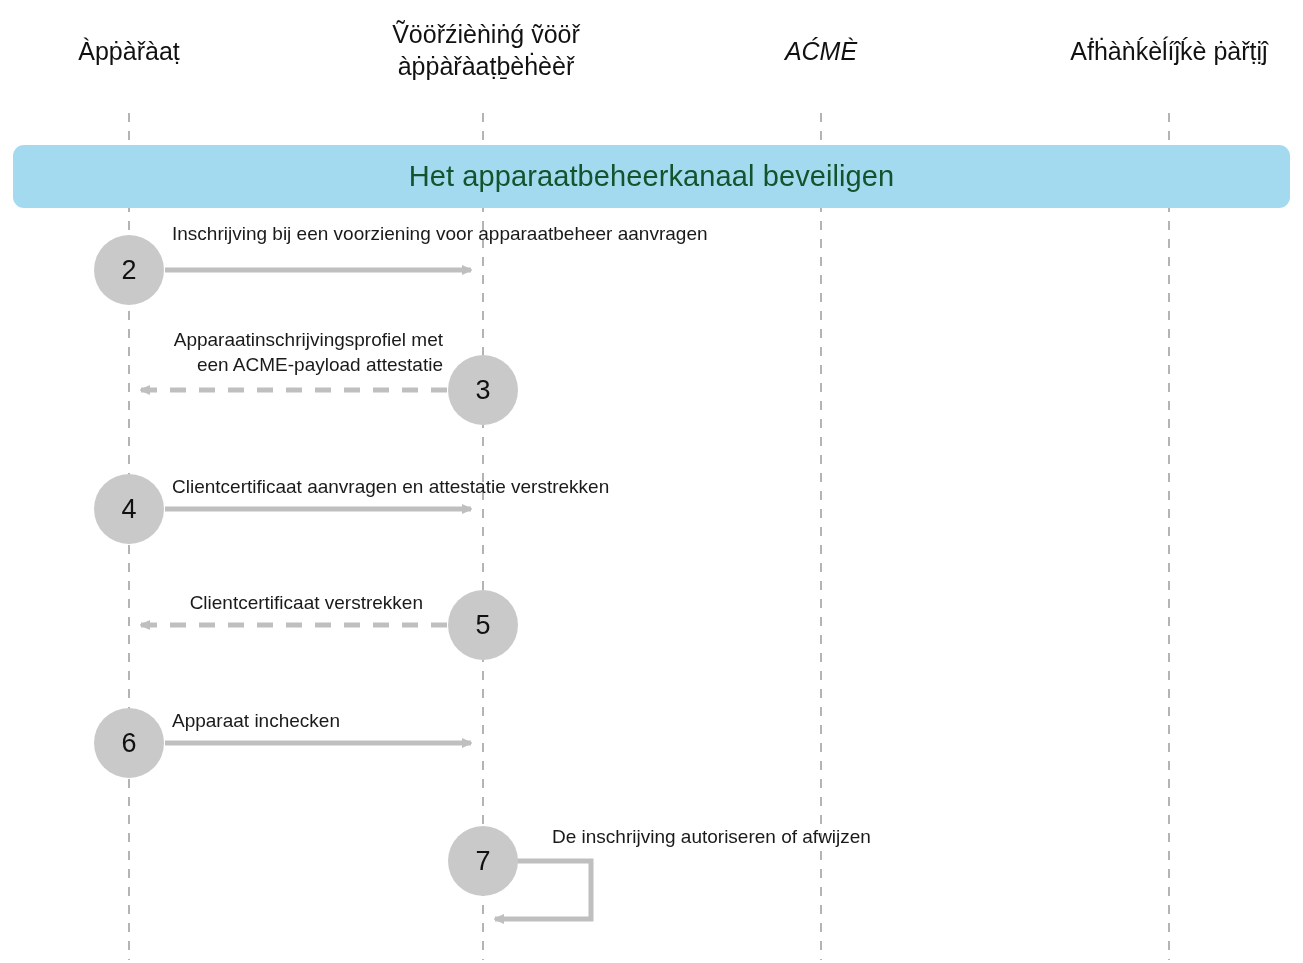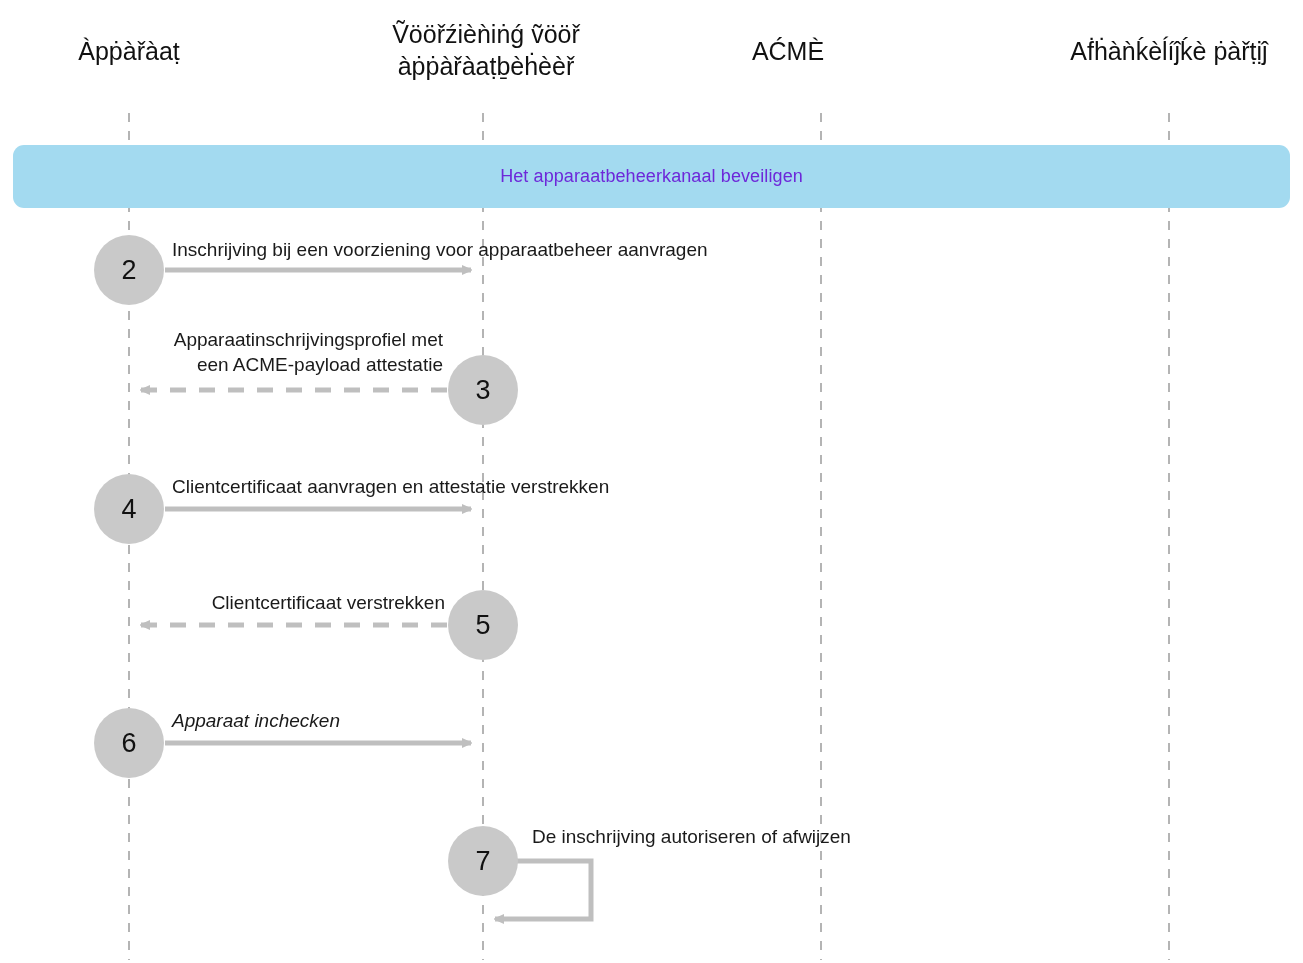--- a/index.html
+++ b/index.html
@@ -40,22 +40,22 @@
   }
   .phase-banner {
     position: absolute;
     background: #a3daf0;
     border-radius: 11px;
     display: flex;
     align-items: center;
     justify-content: center;
   }
   .phase-banner-label {
-    font-size: 18px;
-    color: #6d28d9;
+    font-size: 29px;
+    color: #14532d;
     font-family: "Liberation Sans", sans-serif;
     letter-spacing: 0.1px;
   }
   .step-badge {
     position: absolute;
     width: 70px;
     height: 70px;
     border-radius: 50%;
     background: #c9c9c9;
     display: flex;
@@ -106,49 +106,49 @@
         <line x1="447" x2="141" y1="625" y2="625" stroke="#bfbfbf" stroke-width="5" stroke-dasharray="16 13" marker-end="url(#arrow-left)"></line>
         <line x1="165" x2="471" y1="743" y2="743" stroke="#bfbfbf" stroke-width="5" marker-end="url(#arrow-right)"></line>
         <path d="M 515 861 H 591 V 919 H 495" fill="none" stroke="#bfbfbf" stroke-width="5" marker-end="url(#arrow-left)"></path>
       </g>
   </svg>
 
   <div id="lane-header-layer">
       <div class="lane-header" style="left: 129px; width: 320px; top: 35px;">Àpṗàřàaṭ</div>
       <div class="lane-header" style="left: 486px; width: 320px; top: 18px;">Ṽööřźièǹiṅǵ ṽööř
 àṗṗàřàaṭḇèḣèèř</div>
-      <div class="lane-header" style="left: 788px; width: 320px; top: 35px;">AĆMÈ</div>
+      <div class="lane-header" style="left: 821px; width: 320px; top: 35px; font-style: italic;">AĆMÈ</div>
       <div class="lane-header" style="left: 1169px; width: 320px; top: 35px;">Aḟḣàǹḱèĺíĵḱè ṗàřṭịĵ</div>
     </div>
 
   <div class="phase-banner" id="phase-banner" style="left: 13px; top: 145px; width: 1277px; height: 63px; background: rgb(163, 218, 240);">
     <span class="phase-banner-label">Het apparaatbeheerkanaal beveiligen</span>
   </div>
 
   <div id="step-layer">
       <div class="step-badge" style="left: 129px; top: 270px; background: rgb(201, 201, 201);">
         <span class="step-badge-number">2</span>
       </div>
-      <div class="msg-label align-left" style="left: 172px; top: 262px;">Inschrijving bij een voorziening voor apparaatbeheer aanvragen</div>
+      <div class="msg-label align-left" style="left: 172px; top: 246px;">Inschrijving bij een voorziening voor apparaatbeheer aanvragen</div>
       <div class="step-badge" style="left: 483px; top: 390px; background: rgb(201, 201, 201);">
         <span class="step-badge-number">3</span>
       </div>
       <div class="msg-label align-right" style="left: 443px; top: 378px;">Apparaatinschrijvingsprofiel met
 een ACME-payload attestatie</div>
       <div class="step-badge" style="left: 129px; top: 509px; background: rgb(201, 201, 201);">
         <span class="step-badge-number">4</span>
       </div>
       <div class="msg-label align-left" style="left: 172px; top: 499px; text-align: right;">Clientcertificaat aanvragen en attestatie verstrekken</div>
       <div class="step-badge" style="left: 483px; top: 625px; background: rgb(201, 201, 201);">
         <span class="step-badge-number">5</span>
       </div>
-      <div class="msg-label align-right" style="left: 445px; top: 615px;">Clientcertificaat verstrekken</div>
+      <div class="msg-label align-right" style="left: 423px; top: 615px;">Clientcertificaat verstrekken</div>
       <div class="step-badge" style="left: 129px; top: 743px; background: rgb(201, 201, 201);">
         <span class="step-badge-number">6</span>
       </div>
-      <div class="msg-label align-left" style="left: 172px; top: 733px; font-style: italic;">Apparaat inchecken</div>
+      <div class="msg-label align-left" style="left: 172px; top: 733px;">Apparaat inchecken</div>
       <div class="step-badge" style="left: 483px; top: 861px; background: rgb(201, 201, 201);">
         <span class="step-badge-number">7</span>
       </div>
-      <div class="msg-label align-left" style="left: 532px; top: 849px; text-align: center;">De inschrijving autoriseren of afwijzen</div>
+      <div class="msg-label align-left" style="left: 552px; top: 849px; text-align: center;">De inschrijving autoriseren of afwijzen</div>
     </div>
 
 </div>
 
 </body></html>

